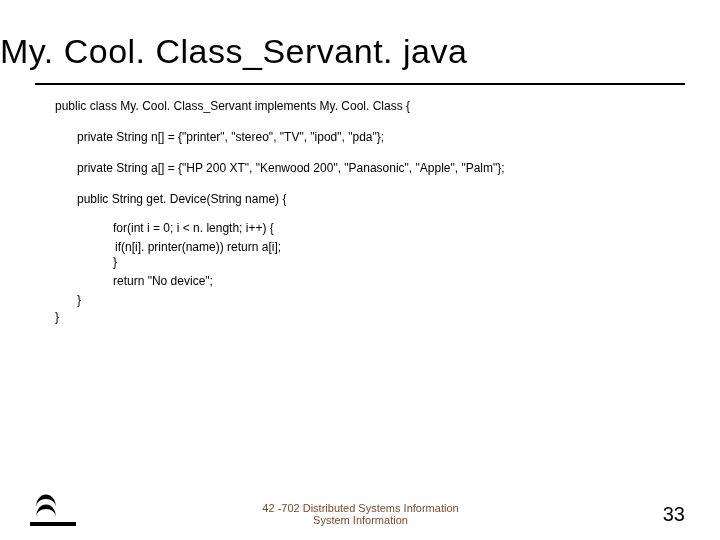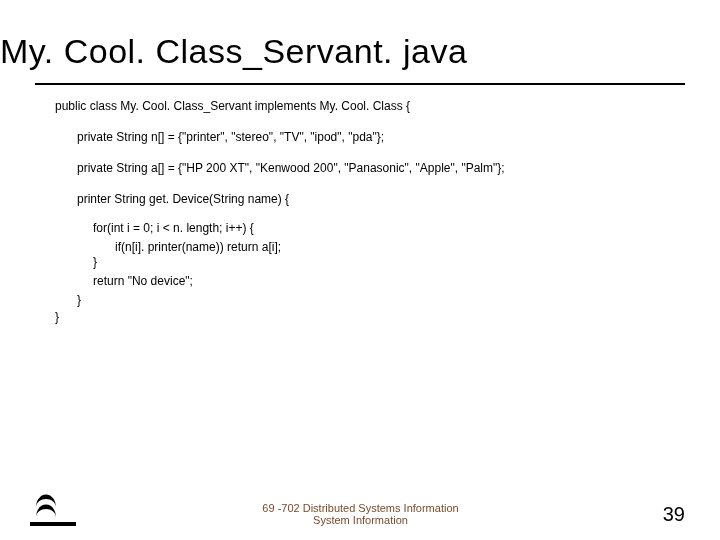--- a/index.html
+++ b/index.html
@@ -32,21 +32,21 @@
     font-size: 12px;
     line-height: 1.25;
   }
   .stmt {
     margin-bottom: 16px;
   }
   .stmt-inner {
     margin-left: 22px;
   }
   .loop-block {
-    margin-left: 38px;
+    margin-left: 58px;
     margin-bottom: 4px;
   }
   .if-line {
     margin-left: 60px;
   }
   .inner-close {
     margin-left: 22px;
   }
   .outer-close {
     margin-left: 0px;
@@ -92,37 +92,37 @@
 <div class="title">My. Cool. Class_Servant. java</div>
 <hr class="rule">
 
 <div class="content">
   <div class="stmt">public class My. Cool. Class_Servant implements My. Cool. Class {</div>
 
   <div class="stmt stmt-inner">private String n[] = {"printer", "stereo", "TV", "ipod", "pda"};</div>
 
   <div class="stmt stmt-inner">private String a[] = {"HP 200 XT", "Kenwood 200", "Panasonic", "Apple", "Palm"};</div>
 
-  <div class="stmt stmt-inner" style="margin-bottom:14px">printer String get. Device(String name) {</div>
+  <div class="stmt stmt-inner" style="margin-bottom:14px">public String get. Device(String name) {</div>
 
   <div class="loop-block">for(int i = 0; i &lt; n. length; i++) {</div>
   <div class="if-line">if(n[i]. printer(name)) return a[i];</div>
   <div class="loop-block">}</div>
   <div class="loop-block">return "No device";</div>
   <div class="inner-close">}</div>
   <div class="outer-close">}</div>
 </div>
 
 <div class="footer">
   <div class="logo">
     <svg viewBox="0 0 46 40">
       <rect x="0" y="36" width="46" height="4" fill="#000"></rect>
       <path d="M6 34 C6 20, 6 20, 6 34 M6 30 A10 14 0 0 1 26 30 M6 18 A10 14 0 0 1 26 18" fill="none" stroke="#000" stroke-width="0"></path>
       <path d="M6 32 C6 14 26 14 26 32 L26 32 C26 20 6 20 6 32 Z" fill="#000"></path>
       <path d="M6 22 C6 4 26 4 26 22 L26 22 C26 10 6 10 6 22 Z" fill="#000"></path>
     </svg>
   </div>
   <div class="footer-center">
-    <span>69 -702 Distributed Systems Information</span><br>
+    <span>42 -702 Distributed Systems Information</span><br>
     <span>System Information</span>
   </div>
-  <div class="page-num">39</div>
+  <div class="page-num">33</div>
 </div>
 
 </body></html>

